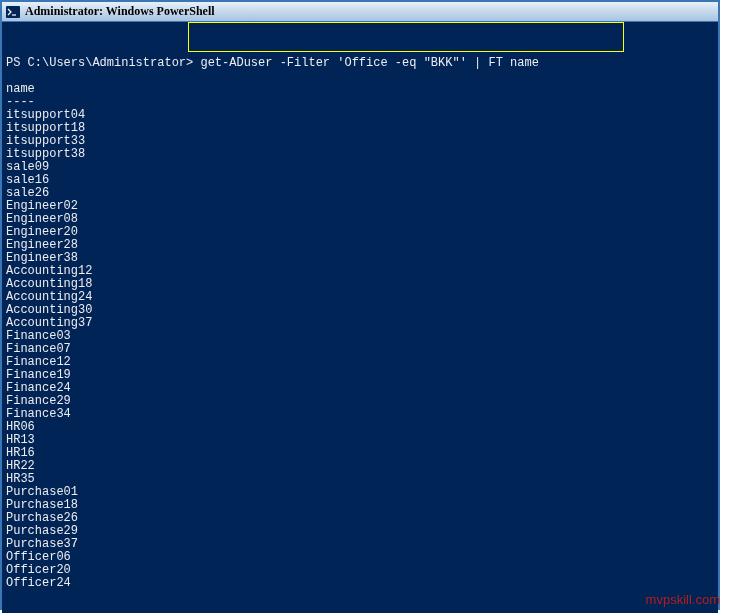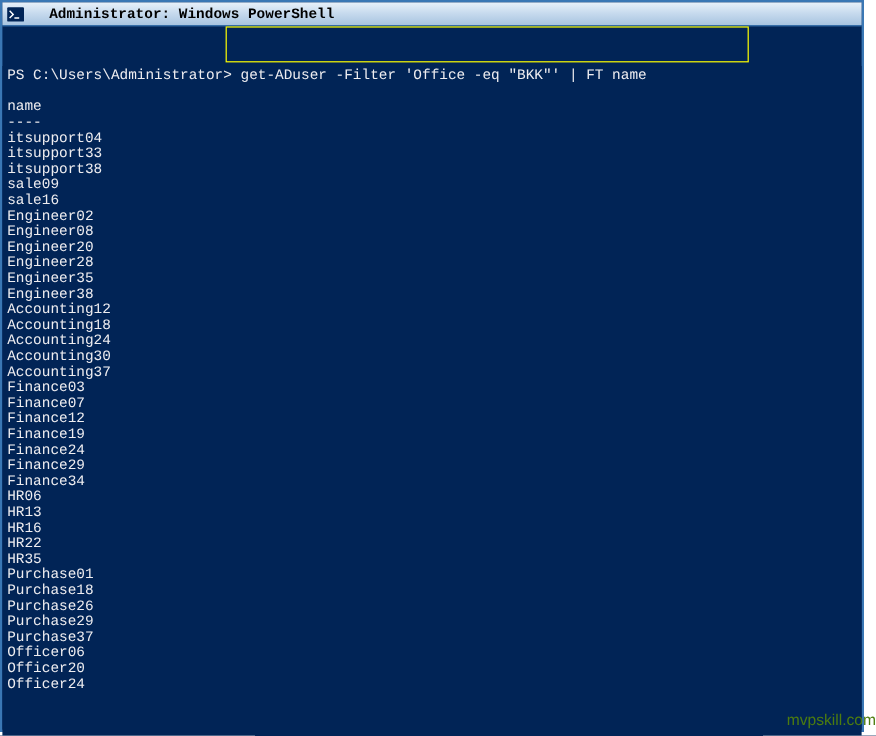--- a/index.html
+++ b/index.html
@@ -37,22 +37,21 @@
       margin-left: 3px;
       margin-right: 4px;
       display: flex;
       align-items: center;
       justify-content: center;
     }
     .titlebar-text {
       font-size: 12px;
       font-weight: bold;
       color: #000;
-      font-family: Liberation Mono, monospace;
-      margin-left: 16px;
+      font-family: Liberation Serif, serif;
     }
     .console {
       padding: 2px 4px;
       font-family: Liberation Mono, monospace;
       font-size: 12px;
       color: #eeedf0;
       line-height: 13px;
       background: #012456;
       height: calc(100% - 20px);
       overflow: hidden;
@@ -82,23 +81,23 @@
     .dashes-line {
       white-space: pre;
       letter-spacing: 0;
     }
     .result-line {
       white-space: pre;
     }
     .watermark {
       position: absolute;
       bottom: 6px;
-      right: 0;
+      right: 10px;
       font-size: 13px;
-      color: #4d7c0f;
+      color: #b91c1c;
       font-family: Arial, sans-serif;
       z-index: 5;
     }
   </style>
 </head>
 <body>
 
 <div class="window">
   <div class="titlebar">
     <span class="titlebar-icon">
@@ -110,29 +109,30 @@
     </span>
     <span class="titlebar-text">Administrator: Windows PowerShell</span>
   </div>
   <div class="console">
     <div class="prompt-line">PS C:\Users\Administrator&gt; get-ADuser -Filter 'Office -eq "BKK"' | FT name</div>
     <div class="blank-line"></div>
     <div class="header-line">name</div>
     <div class="dashes-line">----</div>
     <div id="results-container">
         <div class="result-line">itsupport04</div>
+        <div class="result-line">itsupport18</div>
         <div class="result-line">itsupport33</div>
         <div class="result-line">itsupport38</div>
         <div class="result-line">sale09</div>
         <div class="result-line">sale16</div>
+        <div class="result-line">sale26</div>
         <div class="result-line">Engineer02</div>
         <div class="result-line">Engineer08</div>
         <div class="result-line">Engineer20</div>
         <div class="result-line">Engineer28</div>
-        <div class="result-line">Engineer35</div>
         <div class="result-line">Engineer38</div>
         <div class="result-line">Accounting12</div>
         <div class="result-line">Accounting18</div>
         <div class="result-line">Accounting24</div>
         <div class="result-line">Accounting30</div>
         <div class="result-line">Accounting37</div>
         <div class="result-line">Finance03</div>
         <div class="result-line">Finance07</div>
         <div class="result-line">Finance12</div>
         <div class="result-line">Finance19</div>

